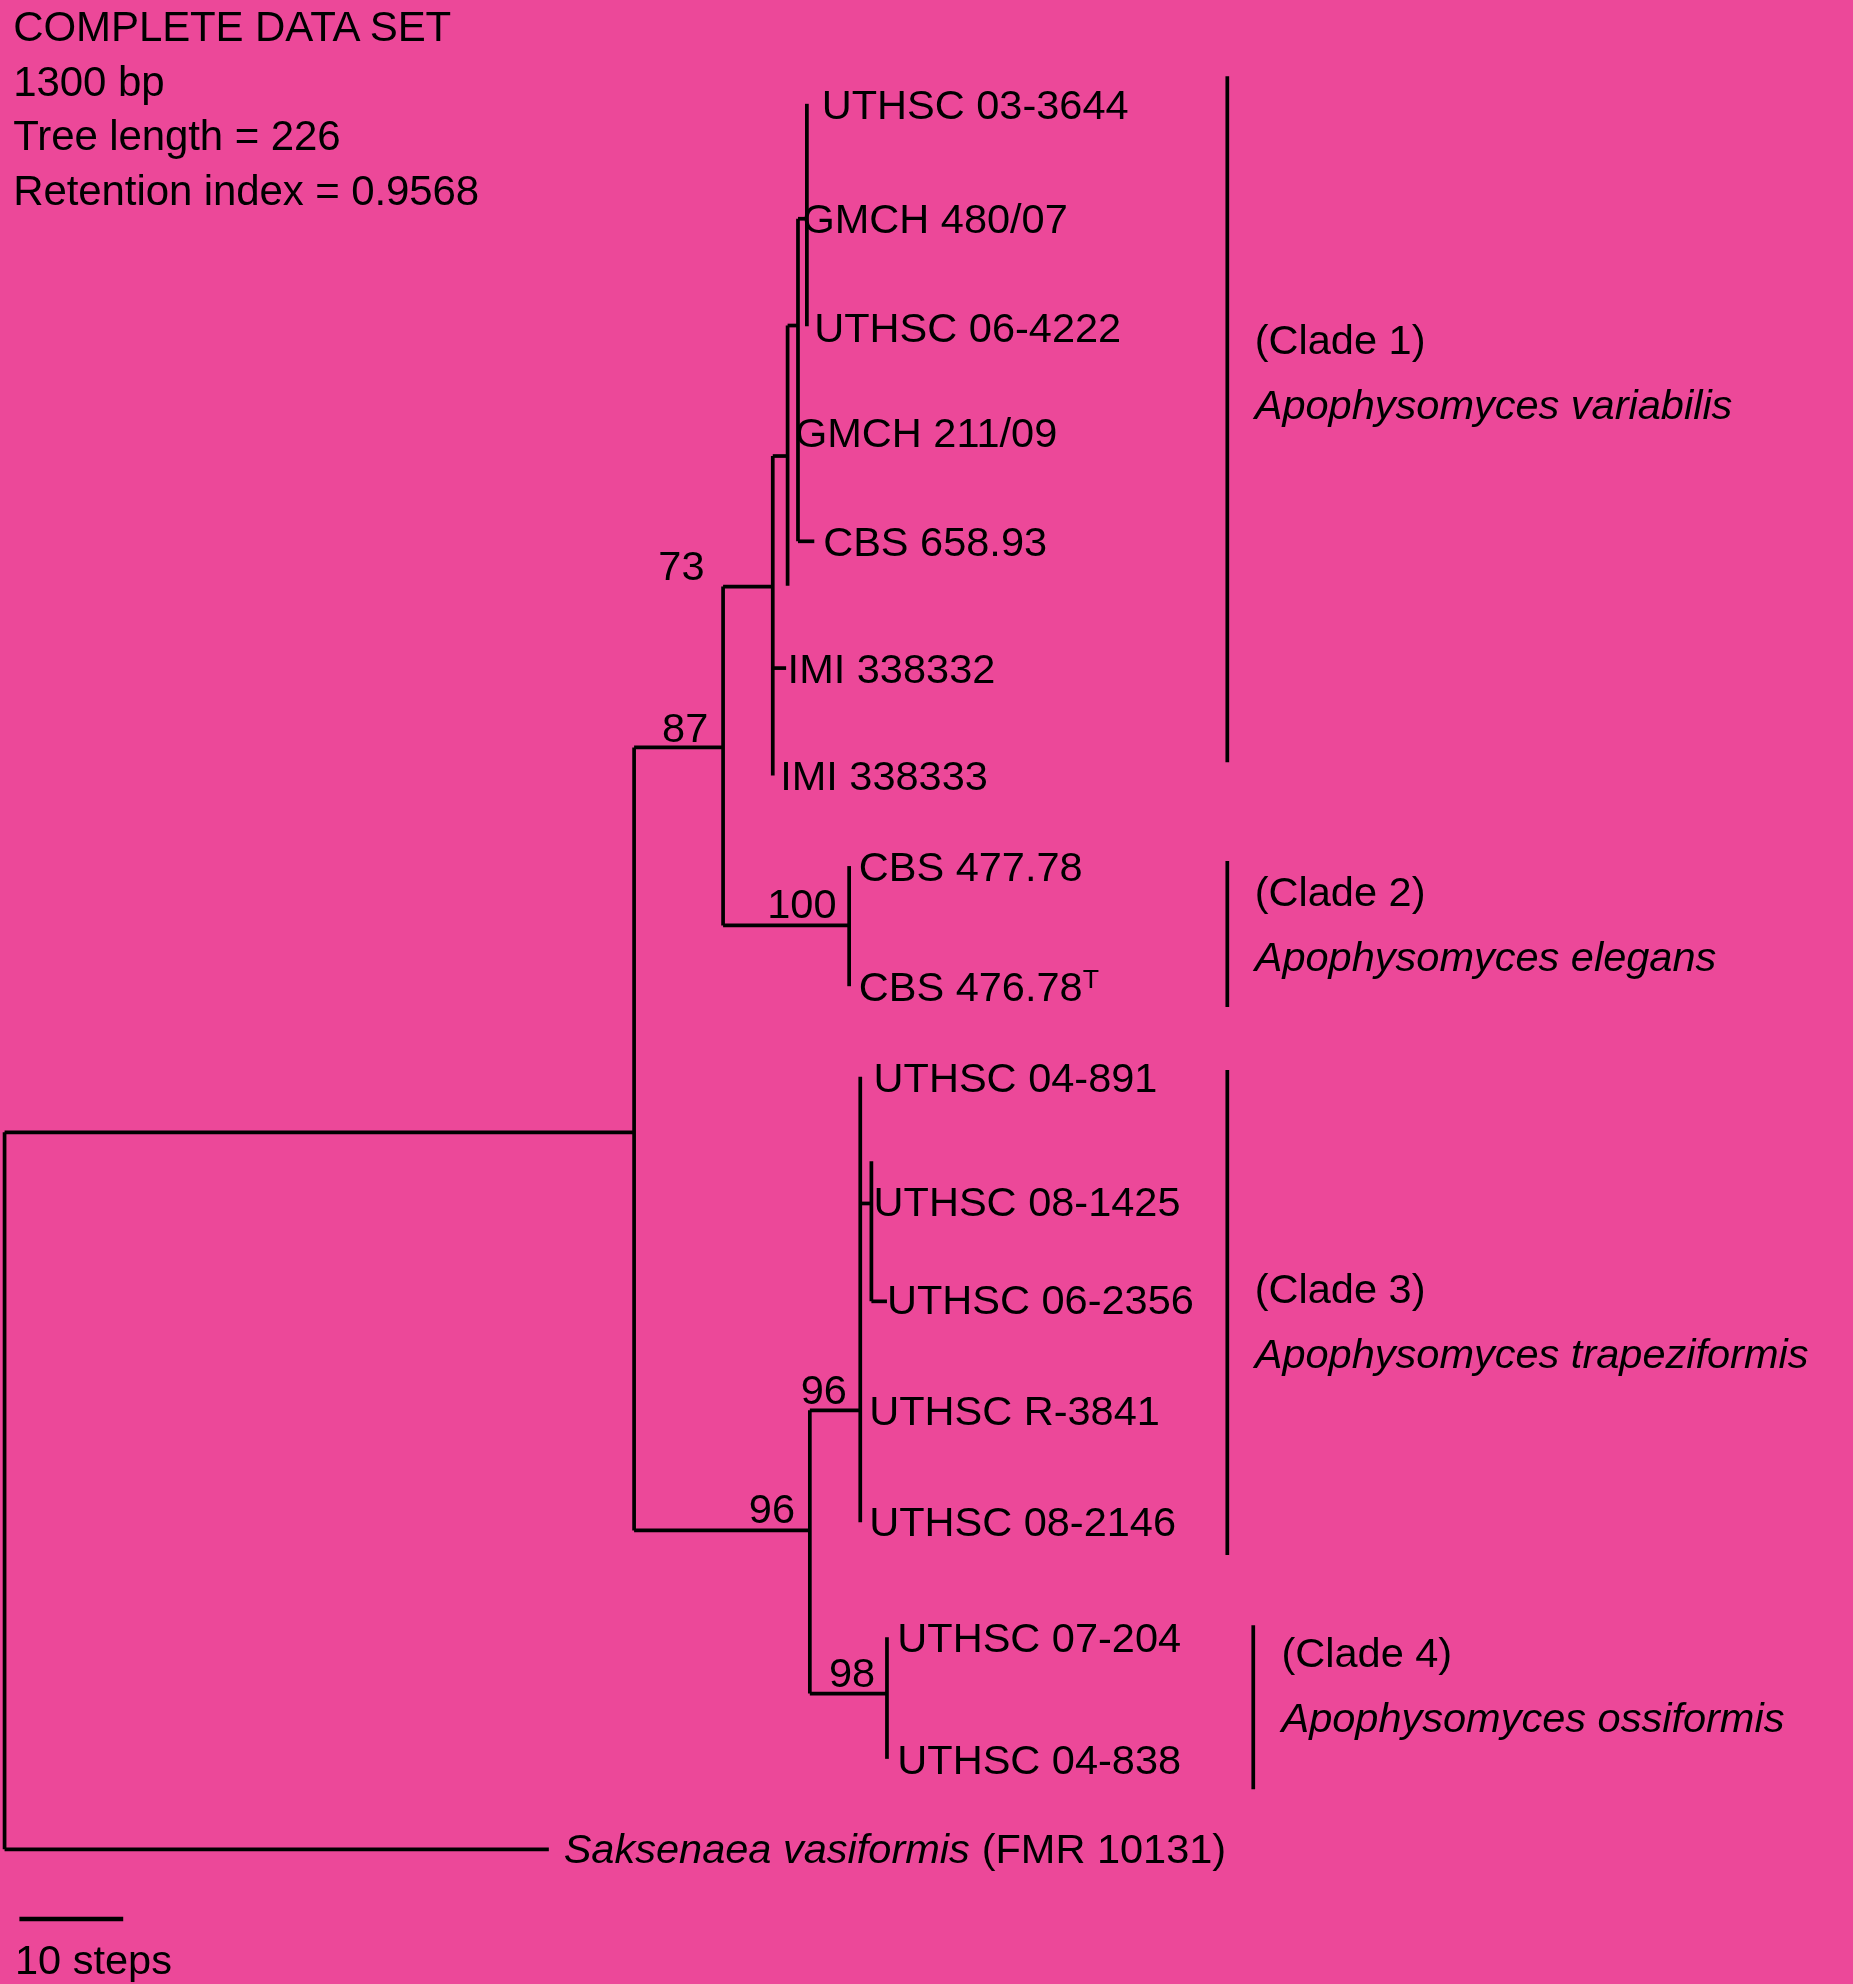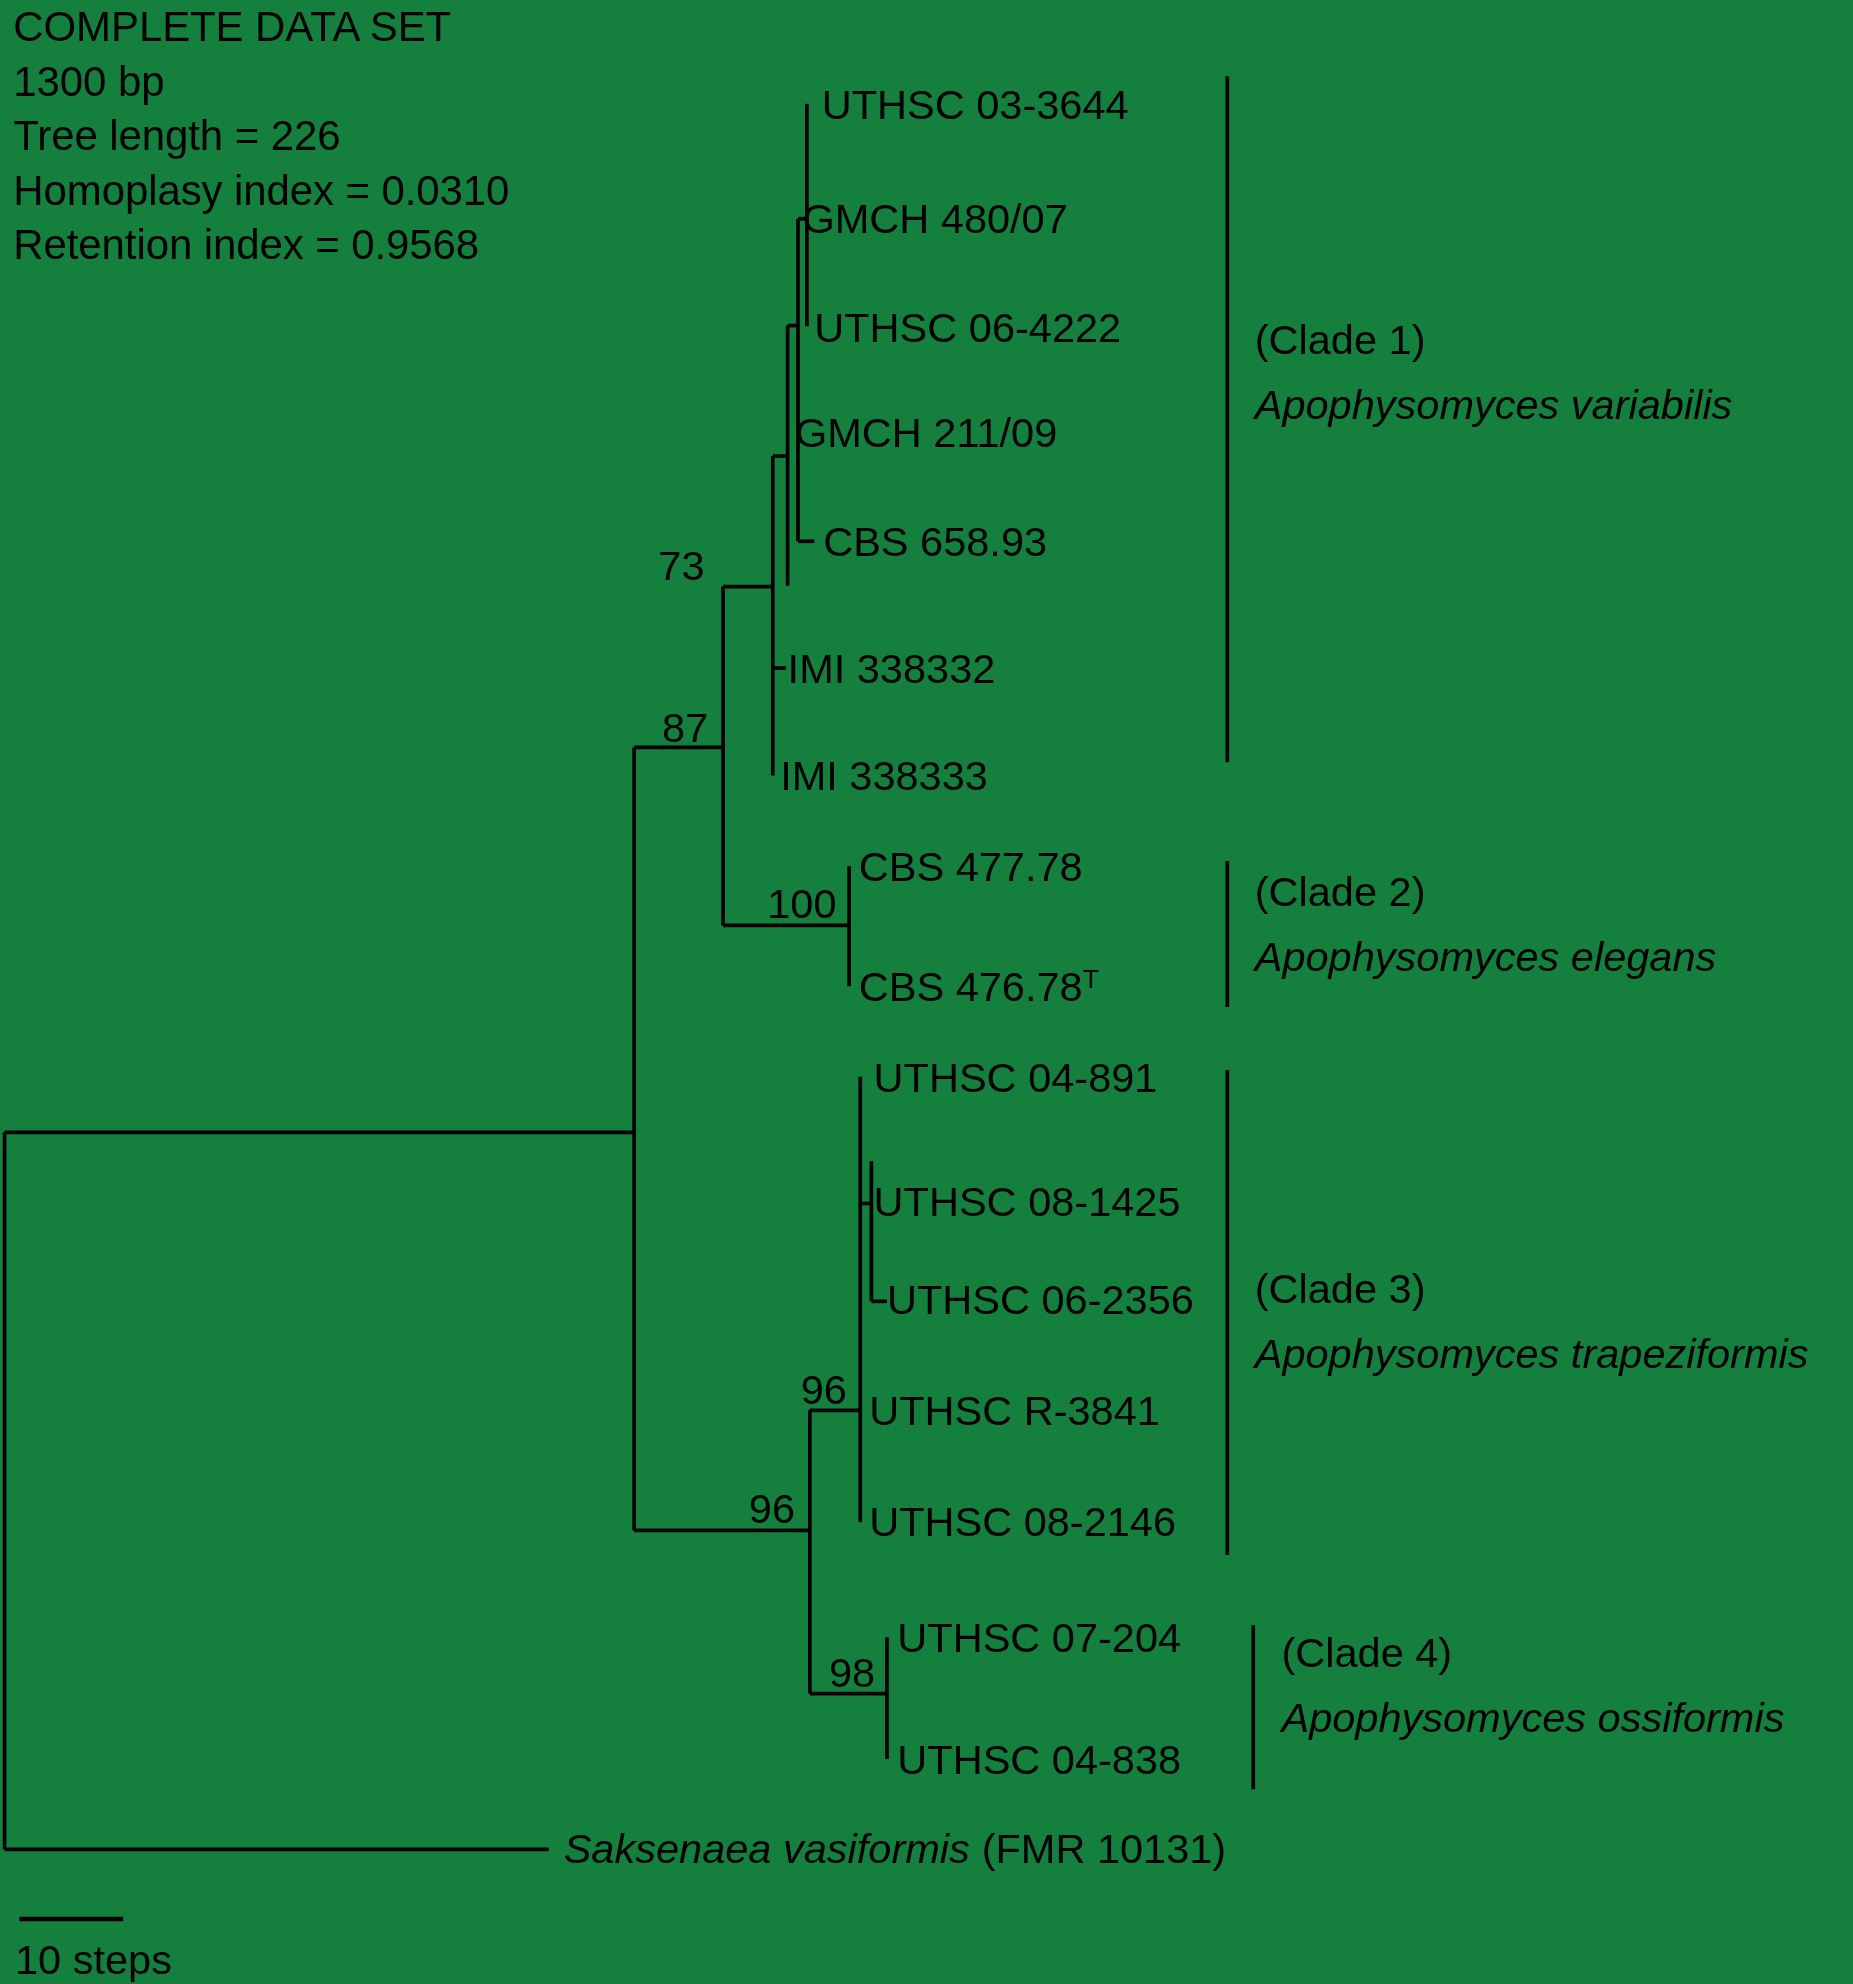--- a/index.html
+++ b/index.html
@@ -4,21 +4,21 @@
 <style>
   html, body {
     margin: 0;
     padding: 0;
     background: #ffffff;
   }
   #page {
     position: relative;
     width: 1854px;
     height: 1985px;
-    background: #15803d;
+    background: #ec4899;
     font-family: "Liberation Sans", sans-serif;
     color: #000000;
     overflow: hidden;
   }
   #tree-svg {
     position: absolute;
     left: 0;
     top: 0;
     width: 1854px;
     height: 1985px;
@@ -64,21 +64,20 @@
 </style>
 </head>
 <body>
 
 <div id="page">
 
   <div class="stats-block">
     <span class="stats-line">COMPLETE DATA SET</span>
     <span class="stats-line">1300 bp</span>
     <span class="stats-line">Tree length = 226</span>
-    <span class="stats-line">Homoplasy index = 0.0310</span>
     <span class="stats-line">Retention index = 0.9568</span>
   </div>
 
   <svg id="tree-svg" viewBox="0 0 2500 2677">
 
     <g>
 
       <path class="branch" d="M 6,1527 L 6,2494"></path>
 
       <path class="branch" d="M 6,1527 L 855,1527"></path>

